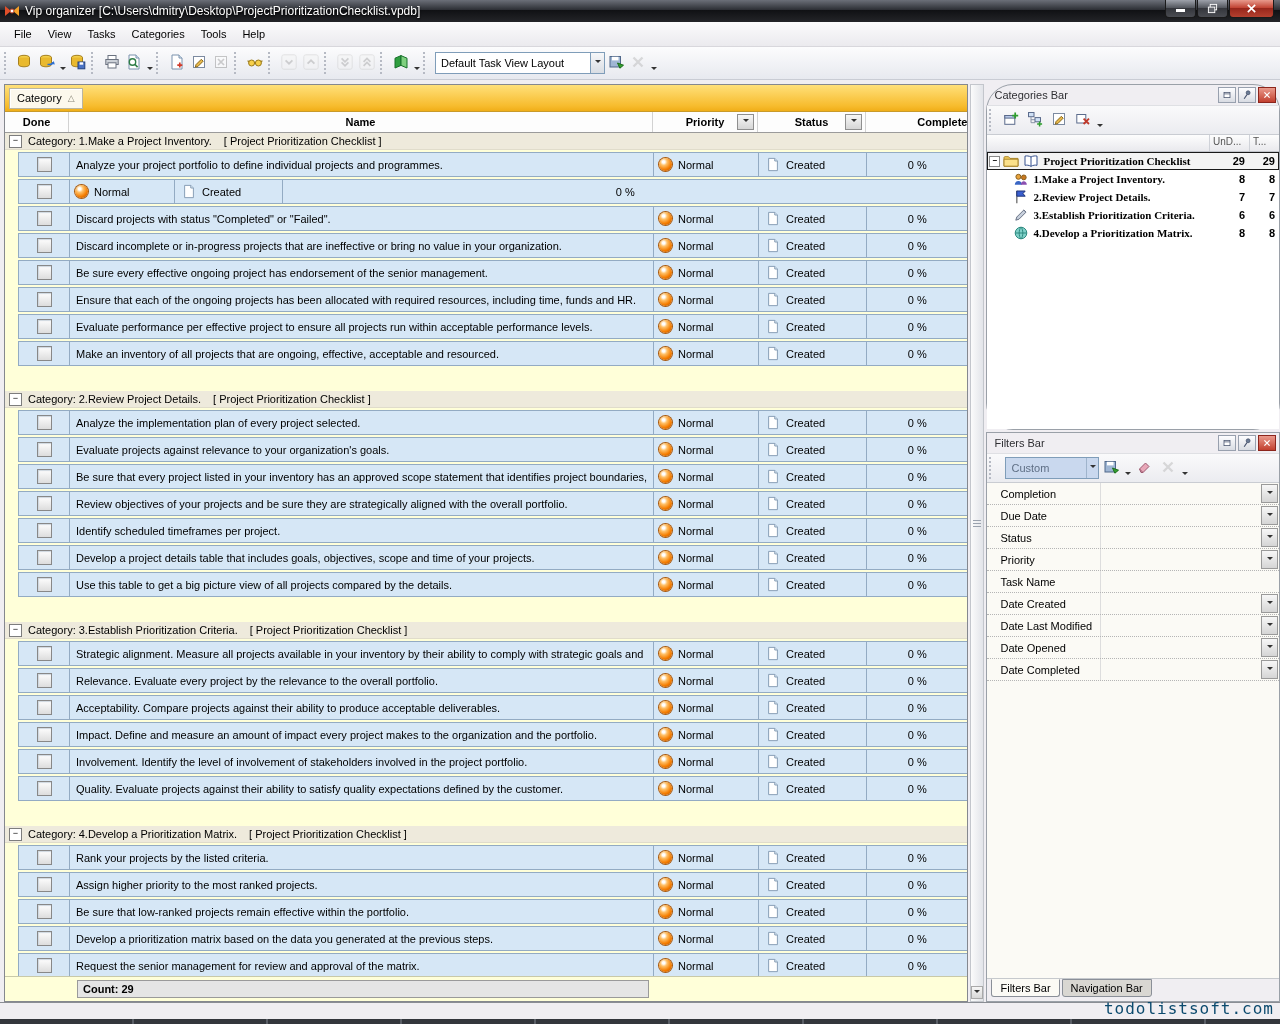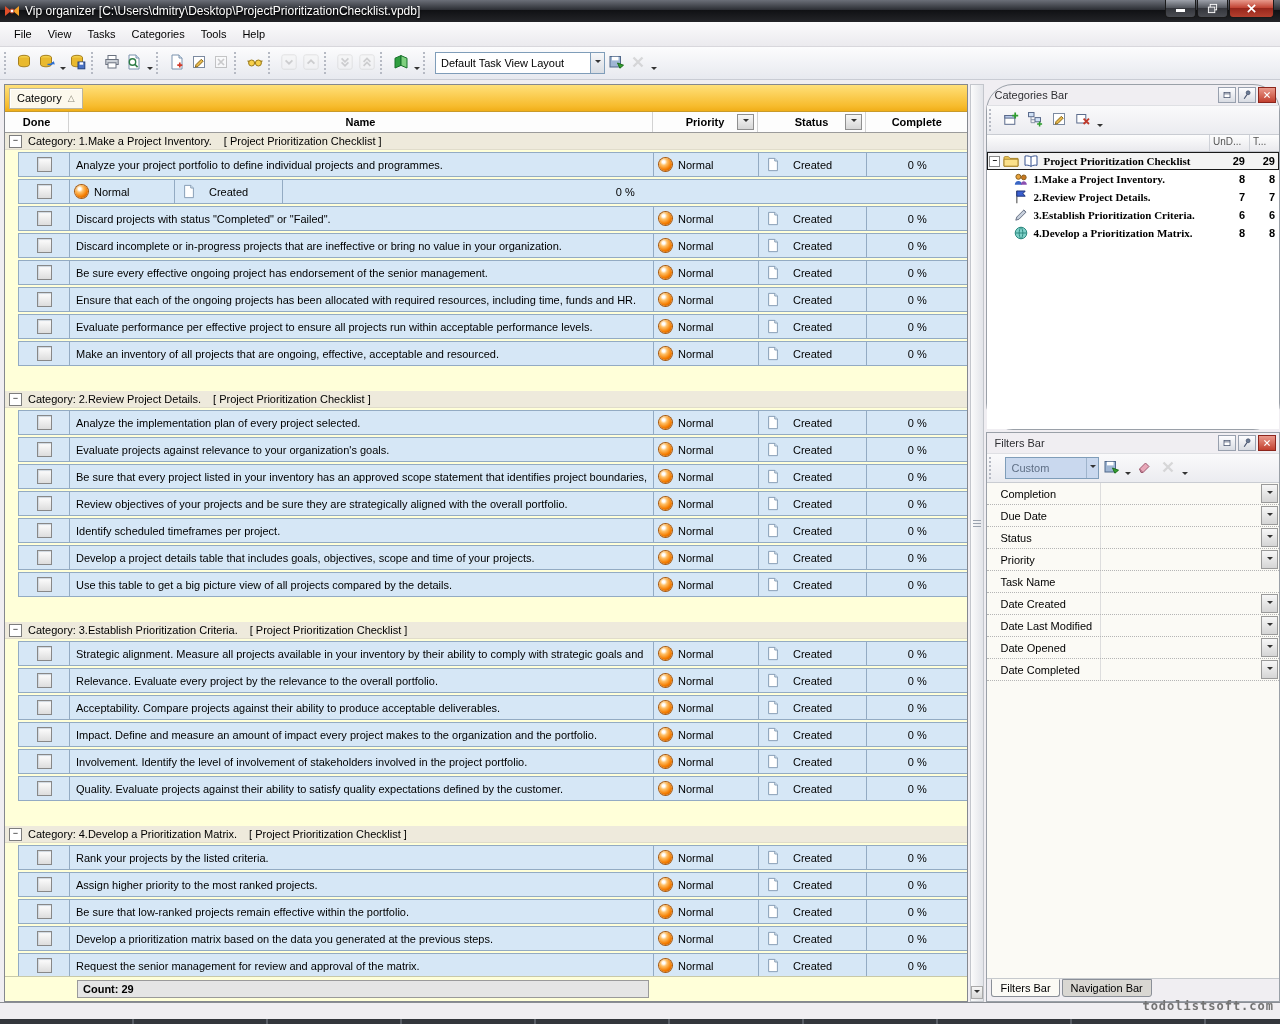--- a/index.html
+++ b/index.html
@@ -46,21 +46,21 @@
   .hfbtn{position:absolute;right:3px;top:2px;width:15px;height:14px;background:linear-gradient(#f7f7f7,#d6d6d6);border:1px solid #8f8f8f;display:flex;align-items:center;justify-content:center;}
   .list{flex:1;overflow:hidden;background:#ffffd9;min-height:0;}
   .group-row{height:16px;background:#eeeadc;display:flex;align-items:center;padding-left:4px;border-bottom:1px solid #e0dccb;}
   .expander{width:11px;height:11px;background:#fff;border:1px solid #7d7d7d;font-size:9px;line-height:9px;text-align:center;margin-right:6px;flex:0 0 auto;}
   .glist{margin-left:12px;}
   .task-row{height:23px;margin:2px 0 0 13px;display:flex;background:#d6e7f6;border:1px solid #93abc3;box-sizing:content-box;width:calc(100% - 14px);}
   .cell{display:flex;align-items:center;border-right:1px solid #93abc3;box-sizing:border-box;overflow:hidden;}
   .c-done{width:51px;justify-content:center;}
   .c-name{width:584px;padding-left:6px;}
   .c-prio{width:105px;padding-left:5px;}
-  .c-status{width:108px;padding-left:7px;gap:7px;}
+  .c-status{width:108px;padding-left:7px;}
   .c-comp{flex:1;justify-content:center;border-right:none;}
   .cbox{width:13px;height:13px;background:linear-gradient(#fefefe,#ddd);border:1px solid #888;box-shadow:inset 1px 1px 1px #cfd8df;}
   .ball{width:13px;height:13px;border-radius:50%;background:radial-gradient(circle at 36% 30%,#ffffff 0 10%,#ffc168 28%,#f57d00 62%,#b04e00);box-shadow:0 0 0 1px #a85a10;margin-right:6px;flex:0 0 auto;}
   .sicon{width:14px;height:15px;margin-right:6px;flex:0 0 auto;}
   .sicon svg{width:14px;height:15px;}
   .gap-row{height:23px;margin:2px 0 0 13px;background:#ffffd9;}
   .footer-row{height:24px;flex:0 0 auto;background:#ffffd9;border-top:1px solid #c9c9a8;display:flex;align-items:center;}
   .count-box{margin-left:72px;width:572px;height:18px;background:#e5e5e5;border:1px solid #9a9a9a;display:flex;align-items:center;padding-left:5px;font-weight:bold;box-sizing:border-box;}
 
   
@@ -108,21 +108,21 @@
   .f-value{flex:1;height:100%;}
   .f-drop{width:17px;height:19px;margin-right:1px;background:linear-gradient(#f7f7f7,#d5d5d5);border:1px solid #9a9a9a;display:flex;align-items:center;justify-content:center;box-sizing:border-box;flex:0 0 auto;}
   .f-empty{flex:1;}
   .tabs{height:22px;background:#f0eef2;border-top:1px solid #c6c9cd;display:flex;align-items:flex-start;padding:0 0 0 4px;flex:0 0 auto;}
   .tab{height:18px;padding:2px 8px 0 8px;border:1px solid #8a8f98;border-radius:0 0 3px 3px;margin-right:2px;background:#d9d7d2;box-sizing:border-box;}
   .tab.active{background:#fbfaf5;border-top-color:#fbfaf5;}
 
   
   .statusbar{height:16px;background:#f0eef2;border-top:1px solid #8a8d94;flex:0 0 auto;}
   .taskbar{height:5px;background:#33363c;background-image:repeating-linear-gradient(90deg,transparent 0 132px,#5a5e66 132px 134px);flex:0 0 auto;}
-  .watermark{position:absolute;right:6px;top:999px;font-family:"DejaVu Sans Mono",monospace;font-weight:bold;font-size:12px;letter-spacing:1px;color:#737373;}
+  .watermark{position:absolute;right:6px;top:999px;font-family:"DejaVu Sans Mono",monospace;font-weight:normal;font-size:16px;letter-spacing:1px;color:#0c4a6e;}
 </style>
 </head>
 <body>
 
 <div class="app">
 
   <div class="titlebar">
     <span class="appicon">
       <svg viewBox="0 0 16 16">
           <path d="M1 3l6 5-6 5z" fill="#e14f2a"></path>
@@ -313,21 +313,21 @@
             <span class="hfbtn">
               <span class="tri sm"></span>
             </span>
           </div>
           <div class="th" style="width: 108px;">
             <span>Status</span>
             <span class="hfbtn">
               <span class="tri sm"></span>
             </span>
           </div>
-          <div class="th" style="flex: 1 1 0%; border-right: none;">
+          <div class="th" style="flex: 1 1 0%; border-right: none; justify-content: flex-end;">
             <span>Complete</span>
           </div>
         </div>
       <div class="list" id="list">
           <div class="group-row">
             <span class="expander">−</span>
             <span>Category: 1.Make a Project Inventory.</span>
             <span class="glist">[ Project Prioritization Checklist ]</span>
           </div>
           <div class="task-row">

